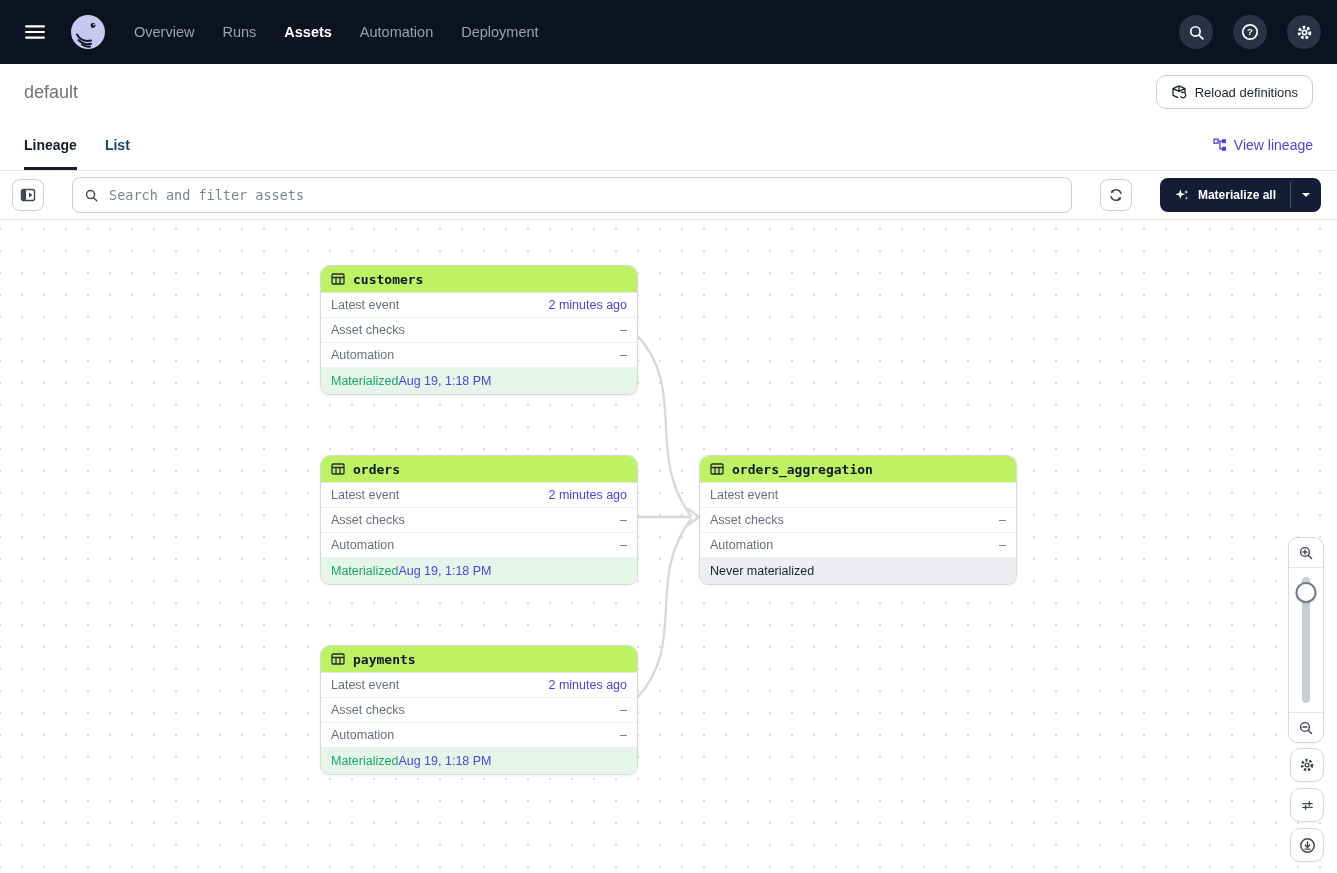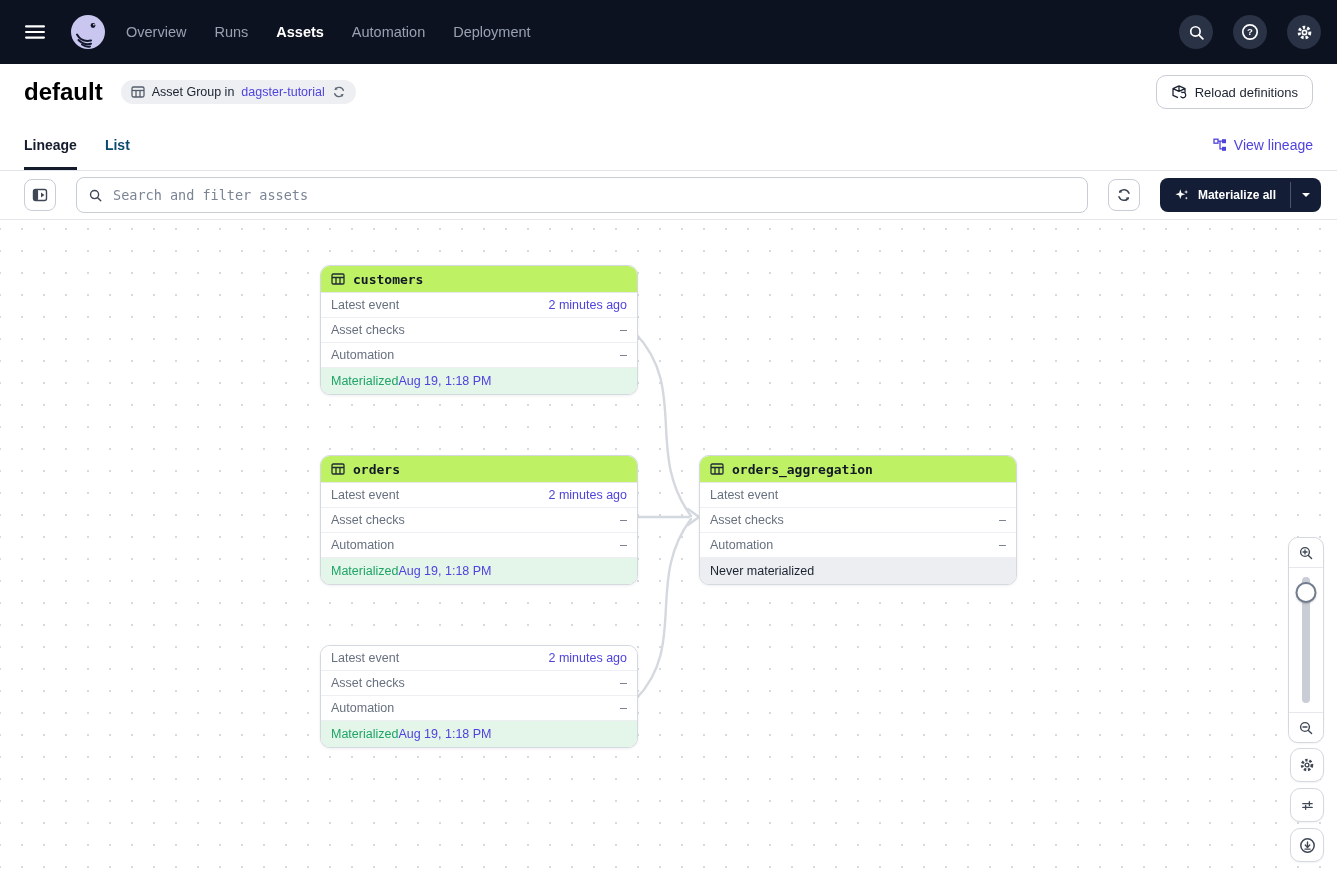--- a/index.html
+++ b/index.html
@@ -7,43 +7,43 @@
     width:1337px;height:873px;overflow:hidden;background:#fff;
     font-family:"Liberation Sans",sans-serif;color:#1B2230;
     -webkit-font-smoothing:antialiased;
   }
   .mono{font-family:"DejaVu Sans Mono",monospace;}
 
   
   .topnav{height:64px;background:#0D1221;display:flex;align-items:center;padding:0 16px;gap:10px;}
   .hamburger{width:34px;height:34px;display:flex;align-items:center;justify-content:center;background:transparent;border:none;cursor:pointer;margin-left:2px;}
   .logo{width:36px;height:36px;margin:0 10px 0 8px;display:flex;}
-  .navitems{display:flex;align-items:center;gap:28px;}
+  .navitems{display:flex;align-items:center;gap:28px;margin-left:8px;}
   .navitem{font-size:14.5px;color:#99A1B1;cursor:pointer;}
   .navitem.active{color:#fff;font-weight:700;}
   .nav-spacer{flex:1;}
   .nav-action{width:34px;height:34px;border-radius:50%;background:#2A3245;display:flex;align-items:center;justify-content:center;border:none;cursor:pointer;margin-left:10px;}
 
   
   .pagehead{height:56px;display:flex;align-items:center;padding:0 24px;background:#fff;}
-  .page-title{font-size:24px;font-weight:700;color:#000000;}
+  .page-title{font-size:18px;font-weight:400;color:#737373;}
   .group-pill{display:inline-flex;align-items:center;gap:7px;height:24px;padding:0 10px;margin-left:18px;background:#EDEFF3;border-radius:12px;font-size:12.5px;color:#1B2230;}
   .group-pill a{color:#4F43DD;text-decoration:none;cursor:pointer;}
   .head-spacer{flex:1;}
   .reload-btn{display:inline-flex;align-items:center;gap:8px;height:34px;padding:0 14px;border:1px solid #C8CDD6;border-radius:10px;background:#fff;font-size:13px;color:#1B2230;cursor:pointer;font-family:inherit;}
 
   
   .tabsrow{height:50px;display:flex;align-items:stretch;padding:0 24px;border-bottom:1px solid #E2E5EA;background:#fff;}
   .tab{display:flex;align-items:center;font-size:14px;cursor:pointer;margin-right:28px;border-bottom:3px solid transparent;padding-top:3px;}
   .tab.active{font-weight:700;color:#141B2C;border-bottom-color:#141B2C;}
   .tab.inactive{font-weight:600;color:#0c4a6e;}
   .view-lineage{margin-left:auto;display:flex;align-items:center;gap:7px;font-size:14px;color:#4F43DD;cursor:pointer;}
 
   
-  .toolbar{height:48px;display:flex;align-items:center;gap:20px;padding:0 16px 0 24px;border-bottom:1px solid #E2E5EA;background:#fff;}
+  .toolbar{height:48px;display:flex;align-items:center;gap:28px;padding:0 16px 0 12px;border-bottom:1px solid #E2E5EA;background:#fff;}
   .sq-btn{width:32px;height:32px;border:1px solid #C8CDD6;border-radius:8px;background:#fff;display:flex;align-items:center;justify-content:center;cursor:pointer;flex:none;}
   .searchbox{flex:1;height:34px;border:1px solid #C8CDD6;border-radius:8px;display:flex;align-items:center;gap:8px;padding:0 11px;background:#fff;}
   .searchbox input{border:none;outline:none;flex:1;font-family:"DejaVu Sans Mono",monospace;font-size:13.5px;color:#1B2230;background:transparent;}
   .searchbox input::placeholder{color:#7A8494;}
   .mat-btn{display:flex;align-items:stretch;height:34px;background:#141D36;border-radius:8px;overflow:hidden;flex:none;cursor:pointer;}
   .mat-main{display:flex;align-items:center;gap:8px;padding:0 14px;color:#fff;font-size:12px;font-weight:600;}
   .mat-divider{width:1px;background:rgba(255,255,255,.25);margin:4px 0;}
   .mat-caret{display:flex;align-items:center;justify-content:center;padding:0 10px;}
 
   
@@ -123,40 +123,20 @@
   <button class="nav-action">
     <svg viewBox="0 0 16 16" width="17" height="17">
         <circle cx="8" cy="8" r="5" fill="none" stroke="#fff" stroke-width="2.8" stroke-dasharray="2.4 1.85"></circle>
         <circle cx="8" cy="8" r="2" fill="none" stroke="#fff" stroke-width="1.5"></circle>
       </svg>
   </button>
 </div>
 
 <div class="pagehead">
   <span class="page-title">default</span>
-  <span class="group-pill">
-    <svg viewBox="0 0 14 14" width="14" height="14">
-        <g fill="none" stroke="#555E6C" stroke-width="1.3">
-          <rect x="1" y="2" width="12" height="10" rx="1.5"></rect>
-          <line x1="1" y1="5.5" x2="13" y2="5.5"></line>
-          <line x1="5" y1="5.5" x2="5" y2="12"></line>
-          <line x1="9" y1="5.5" x2="9" y2="12"></line>
-        </g>
-      </svg>
-    <span>Asset Group in</span>
-    <a>dagster-tutorial</a>
-    <svg viewBox="0 0 16 16" width="14" height="14">
-        <g fill="none" stroke="#606974" stroke-width="1.5" stroke-linecap="round">
-          <path d="M13 6.2 A5.3 5.3 0 0 0 3.6 5"></path>
-          <path d="M3 9.8 A5.3 5.3 0 0 0 12.4 11"></path>
-        </g>
-        <path d="M3.9 2.5 L3.3 5.7 L6.4 5.2 Z" fill="#606974"></path>
-        <path d="M12.1 13.5 L12.7 10.3 L9.6 10.8 Z" fill="#606974"></path>
-      </svg>
-  </span>
   <div class="head-spacer"></div>
   <button class="reload-btn">
     <svg viewBox="0 0 16 16" width="16" height="16">
         <g fill="none" stroke="#1B2230" stroke-width="1.3" stroke-linejoin="round">
           <path d="M8 1.8 L14 4.6 V8.6 M8 1.8 L2 4.6 V11.4 L7 13.7 M8 1.8 V7.4 M2 4.6 L8 7.4 L14 4.6"></path>
           <path d="M9.6 12.3 a2.7 2.7 0 1 0 1.1 -3.6"></path>
         </g>
         <path d="M10.2 7.2 l0.3 2.1 2-0.9 Z" fill="#1B2230"></path>
       </svg>
     <span>Reload definitions</span>
@@ -286,20 +266,31 @@
         <div class="node-row">
           <span class="row-label">Automation</span>
           <span class="row-value ">–</span>
         </div>
         <div class="node-status materialized">
           <span class="status-label">Materialized</span>
           <span class="status-value">Aug 19, 1:18 PM</span>
         </div>
       </div>
       <div class="asset-node" style="left: 320px; top: 425px;">
+        <div class="node-header">
+          <svg viewBox="0 0 14 14" width="14" height="14">
+            <g fill="none" stroke="#232B36" stroke-width="1.3">
+              <rect x="1" y="2" width="12" height="10" rx="1.2"></rect>
+              <line x1="1" y1="5.5" x2="13" y2="5.5"></line>
+              <line x1="5" y1="5.5" x2="5" y2="12"></line>
+              <line x1="9" y1="5.5" x2="9" y2="12"></line>
+            </g>
+          </svg>
+          <span class="node-title mono">payments</span>
+        </div>
         <div class="node-row">
           <span class="row-label">Latest event</span>
           <span class="row-value link">2 minutes ago</span>
         </div>
         <div class="node-row">
           <span class="row-label">Asset checks</span>
           <span class="row-value ">–</span>
         </div>
         <div class="node-row">
           <span class="row-label">Automation</span>

